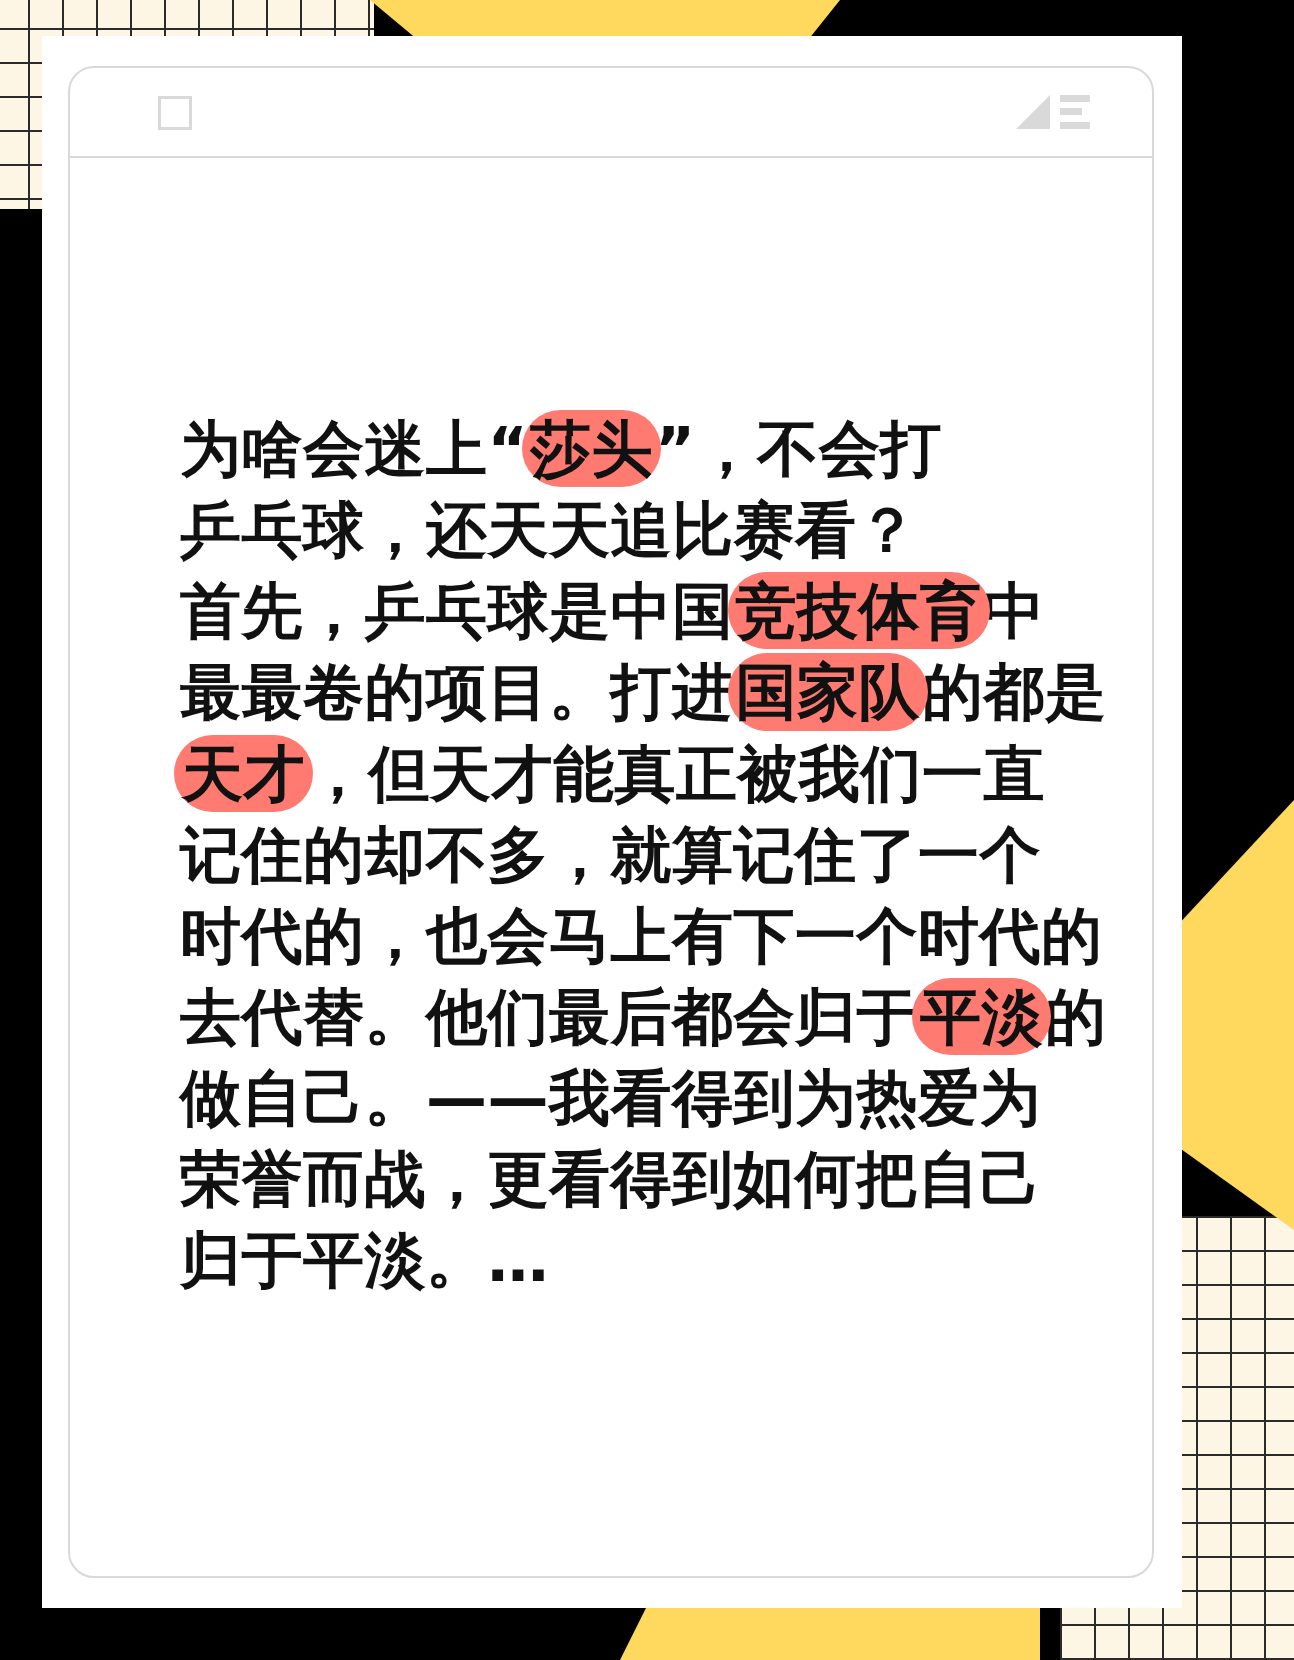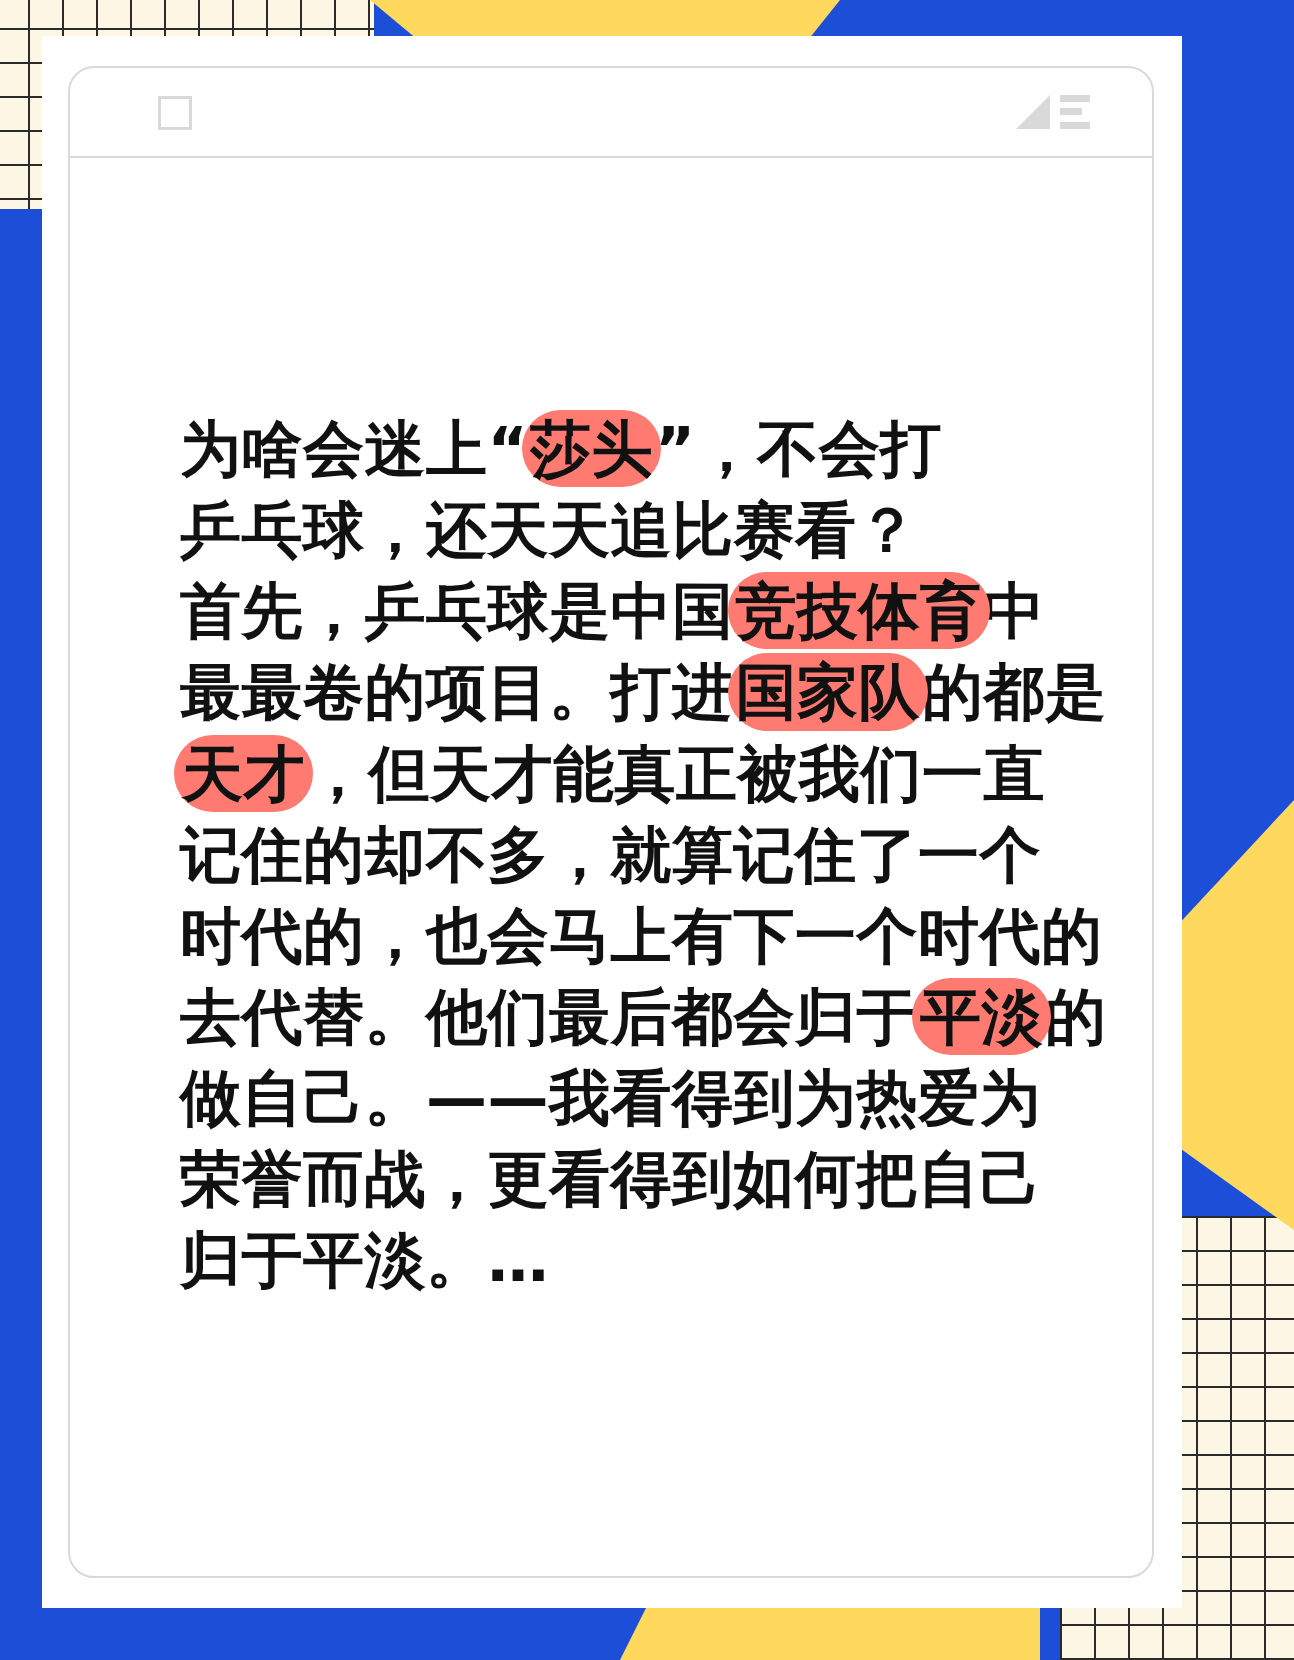--- a/index.html
+++ b/index.html
@@ -10,21 +10,21 @@
     width: 1294px;
     height: 1660px;
     font-family: "Liberation Sans", sans-serif;
     overflow: hidden;
   }
 
   .poster {
     position: relative;
     width: 1294px;
     height: 1660px;
-    background: #1d4ed8;
+    background: #000000;
     overflow: hidden;
   }
   .wedge-top {
     position: absolute;
     top: 0;
     left: 370px;
     width: 470px;
     height: 235px;
     background: #FFD95E;
     clip-path: polygon(0 0, 100% 0, 60% 100%);

